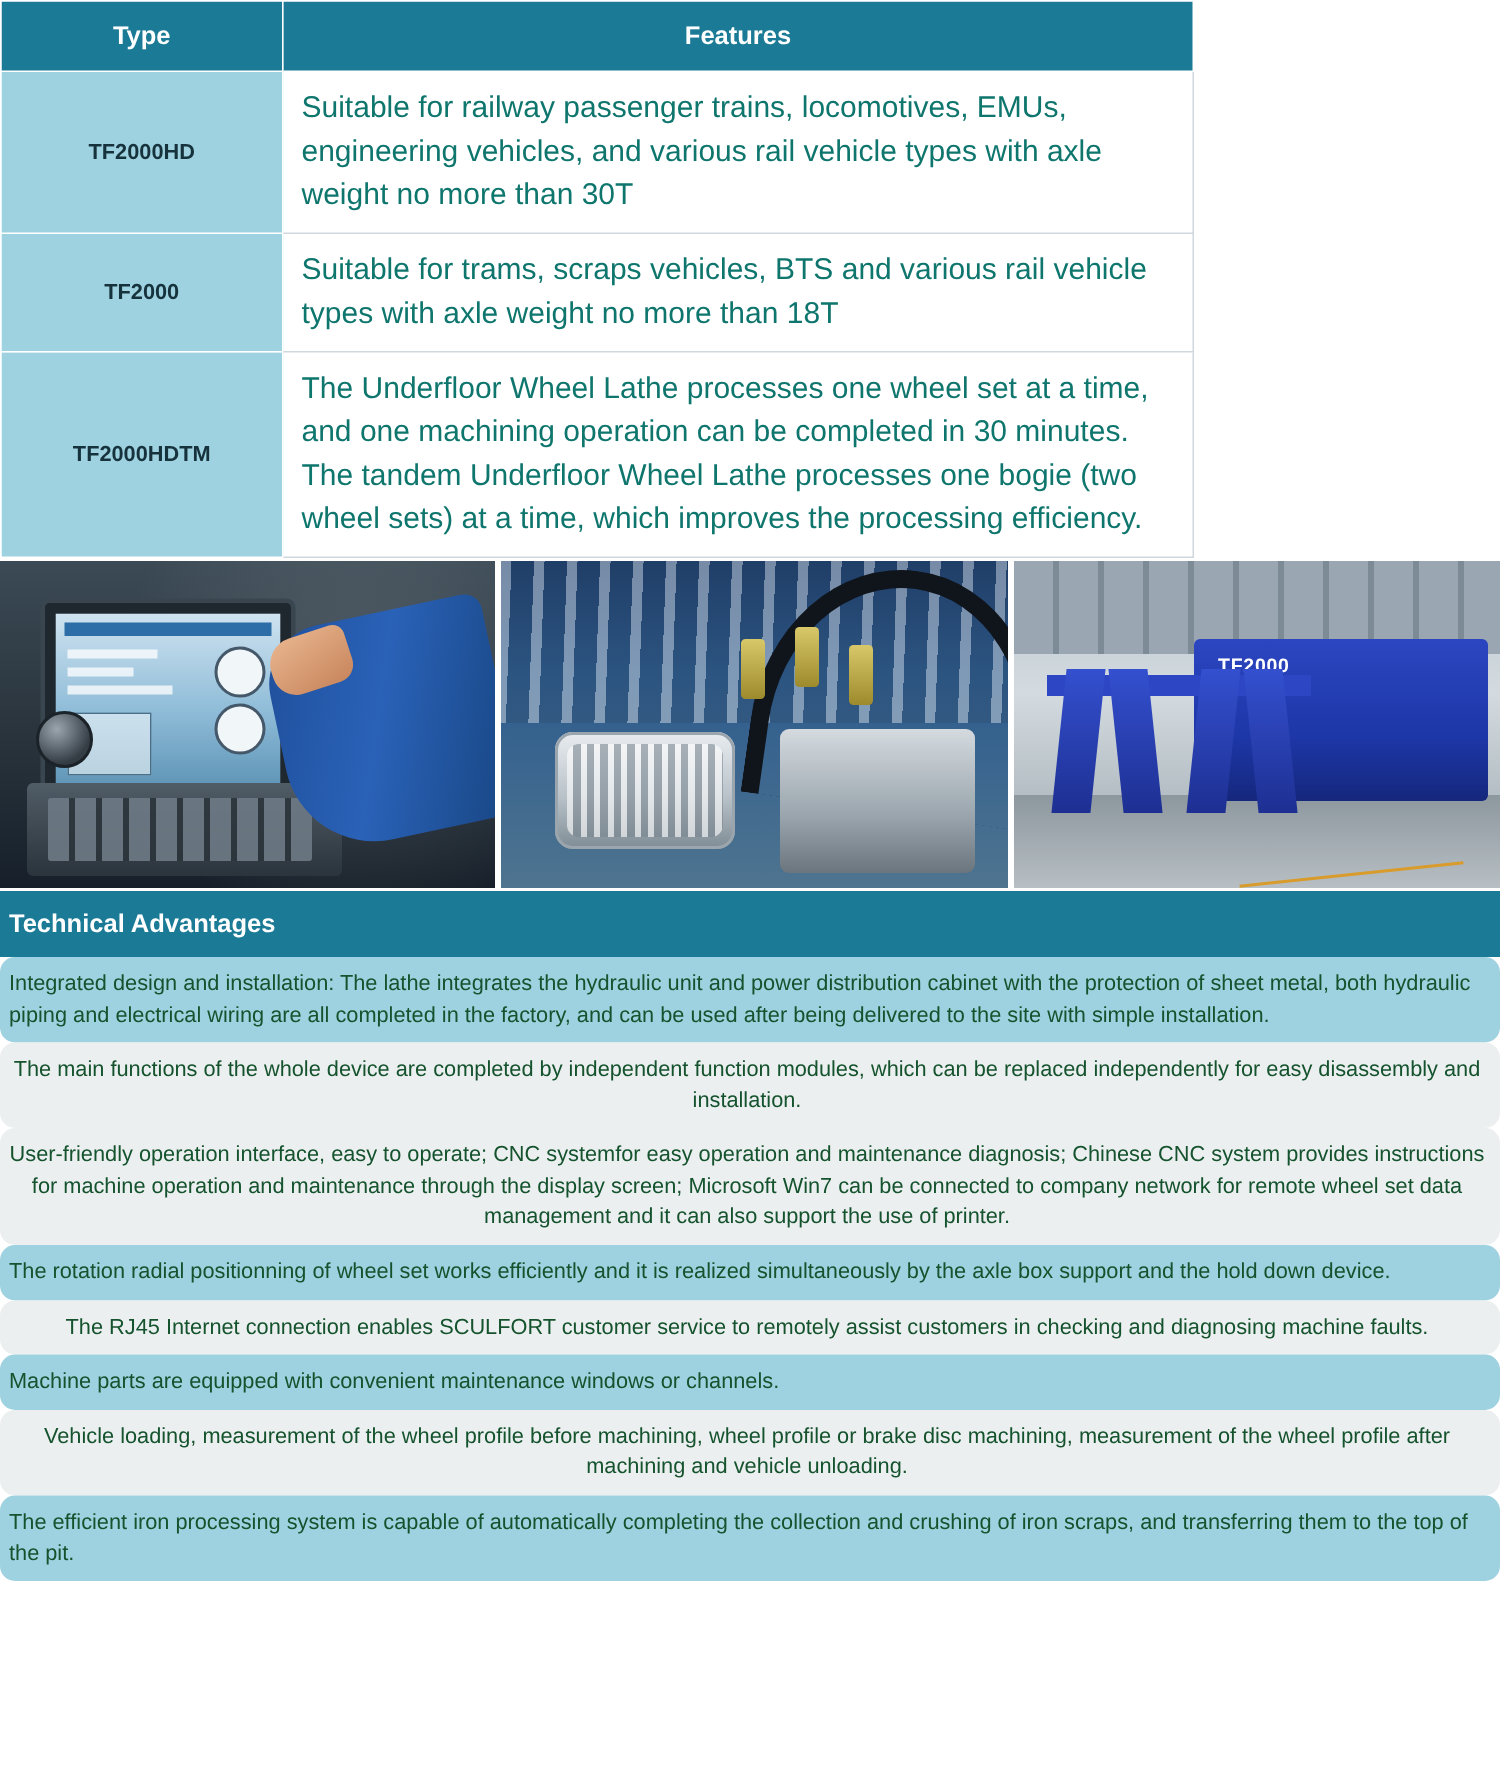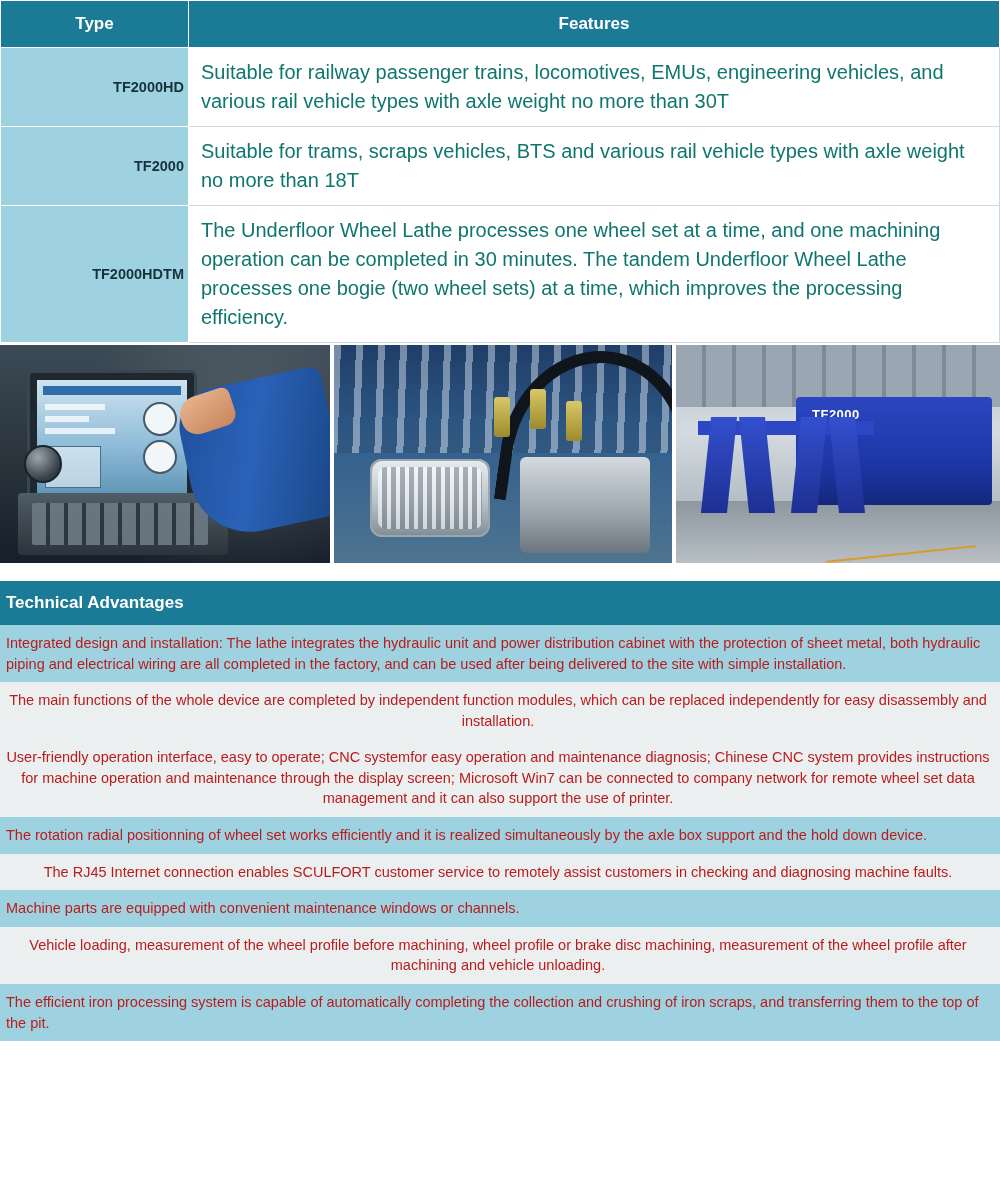--- a/index.html
+++ b/index.html
@@ -15,40 +15,40 @@
     overflow: hidden;
   }
   .page {
     width: 1000px;
     height: 1180px;
     position: relative;
   }
 
   
   table.spec {
-    width: 1000px;
+    width: 796px;
     border-collapse: collapse;
     table-layout: fixed;
   }
   table.spec th {
     background: #1b7a96;
     color: #ffffff;
     font-size: 17px;
     font-weight: bold;
     text-align: center;
     padding: 13px 6px;
     border: 1px solid #ffffff;
   }
   table.spec th.type-col { width: 175px; }
   table.spec td.type-cell {
     background: #9fd2e0;
     color: #16323c;
     font-size: 14.5px;
     font-weight: bold;
-    text-align: right;
+    text-align: center;
     vertical-align: middle;
     border: 1px solid #ffffff;
     padding: 6px 4px;
   }
   table.spec td.feat-cell {
     background: #ffffff;
     color: #0f766e;
     font-size: 20px;
     line-height: 1.45;
     vertical-align: middle;
@@ -237,28 +237,29 @@
     transform: rotate(-6deg);
   }
 
   
   .section-head {
     background: #1b7a96;
     color: #ffffff;
     font-size: 17px;
     font-weight: bold;
     padding: 12px 6px 12px 6px;
-    margin-top: 18px;
+    margin-top: 2px;
   }
   .adv-list { width: 1000px; }
   .adv {
     font-size: 14.5px;
     line-height: 1.42;
     padding: 8px 10px 8px 6px;
-    color: #b91c1c;
+    color: #14532d;
+    border-radius: 10px;
   }
   .adv.alt { background: #9fd2e0; }
   .adv.plain { background: #eceff0; text-align: center; }
 </style>
 </head>
 <body>
 
 <div class="page">
 
   <table class="spec">

